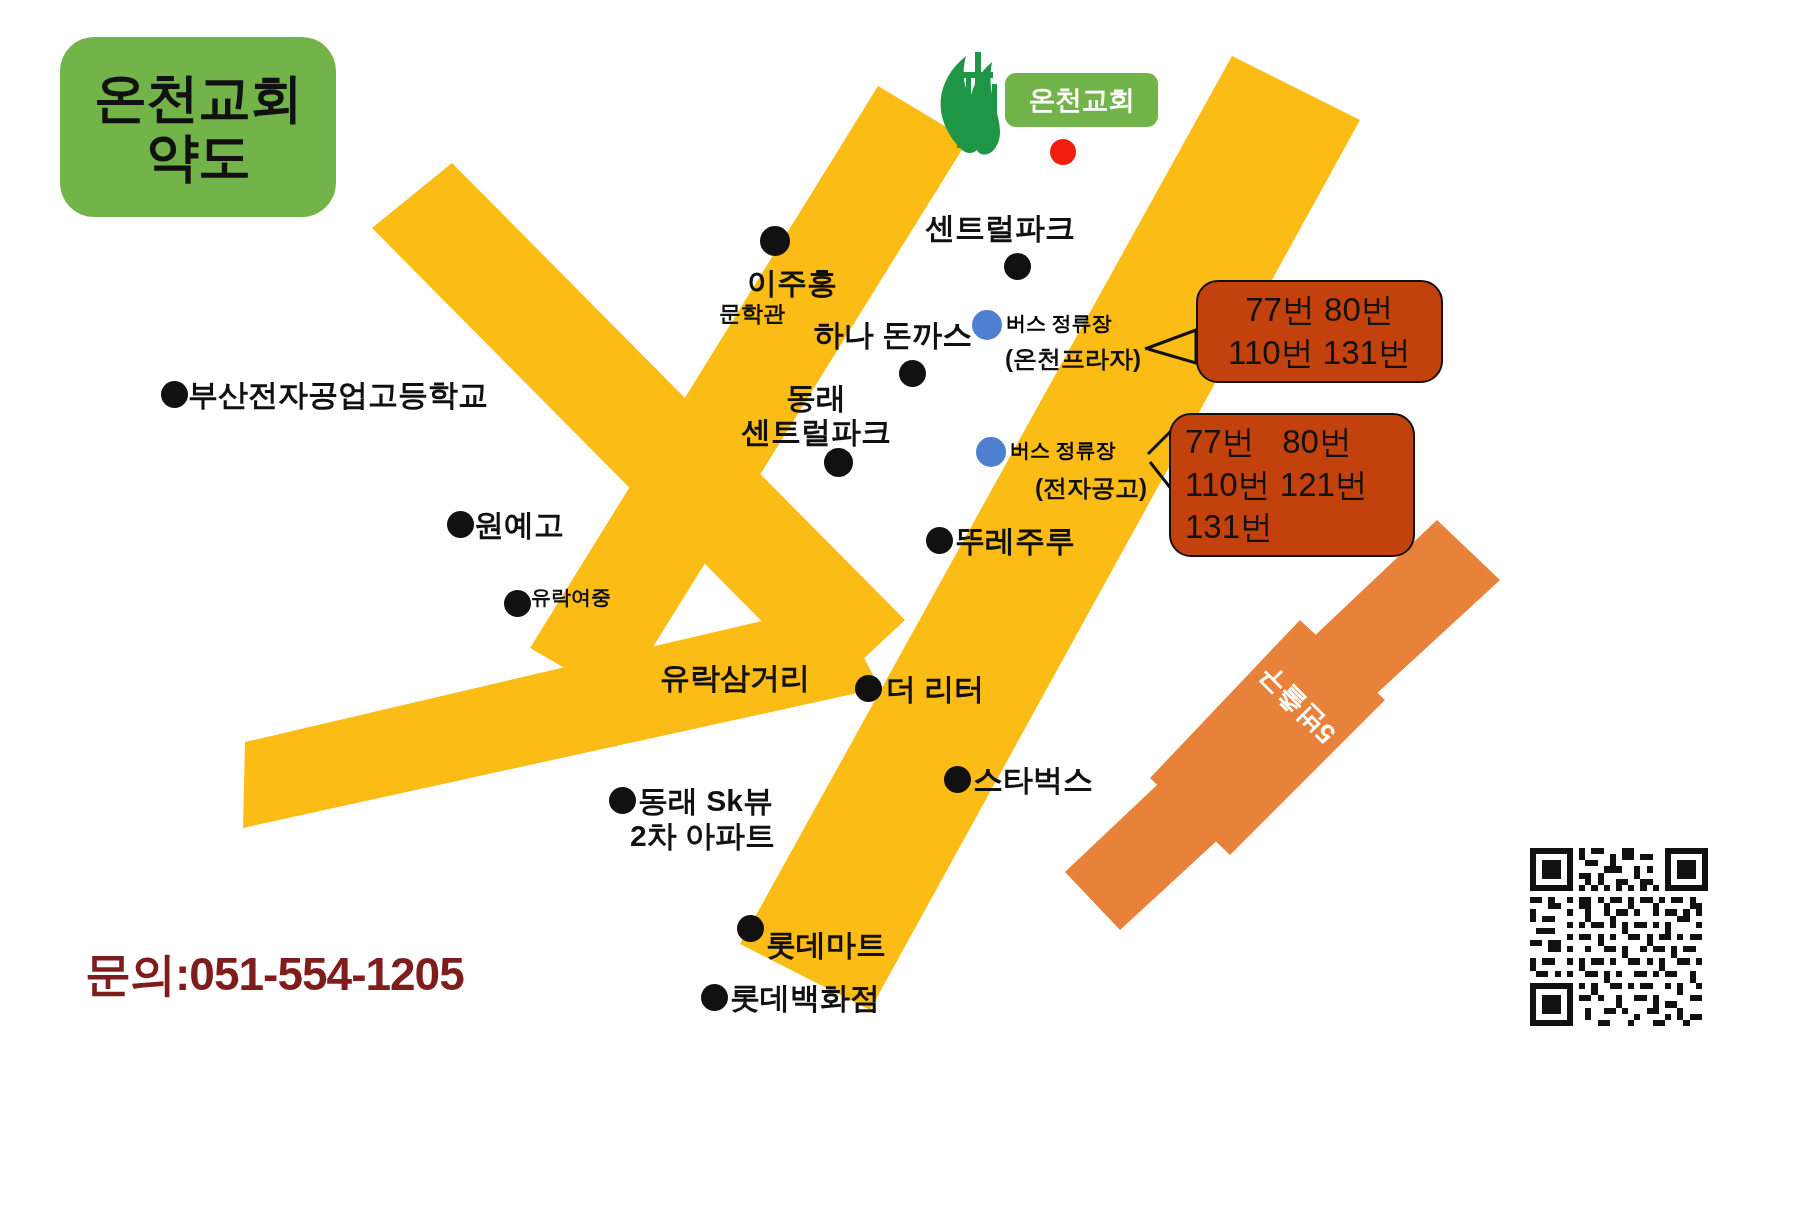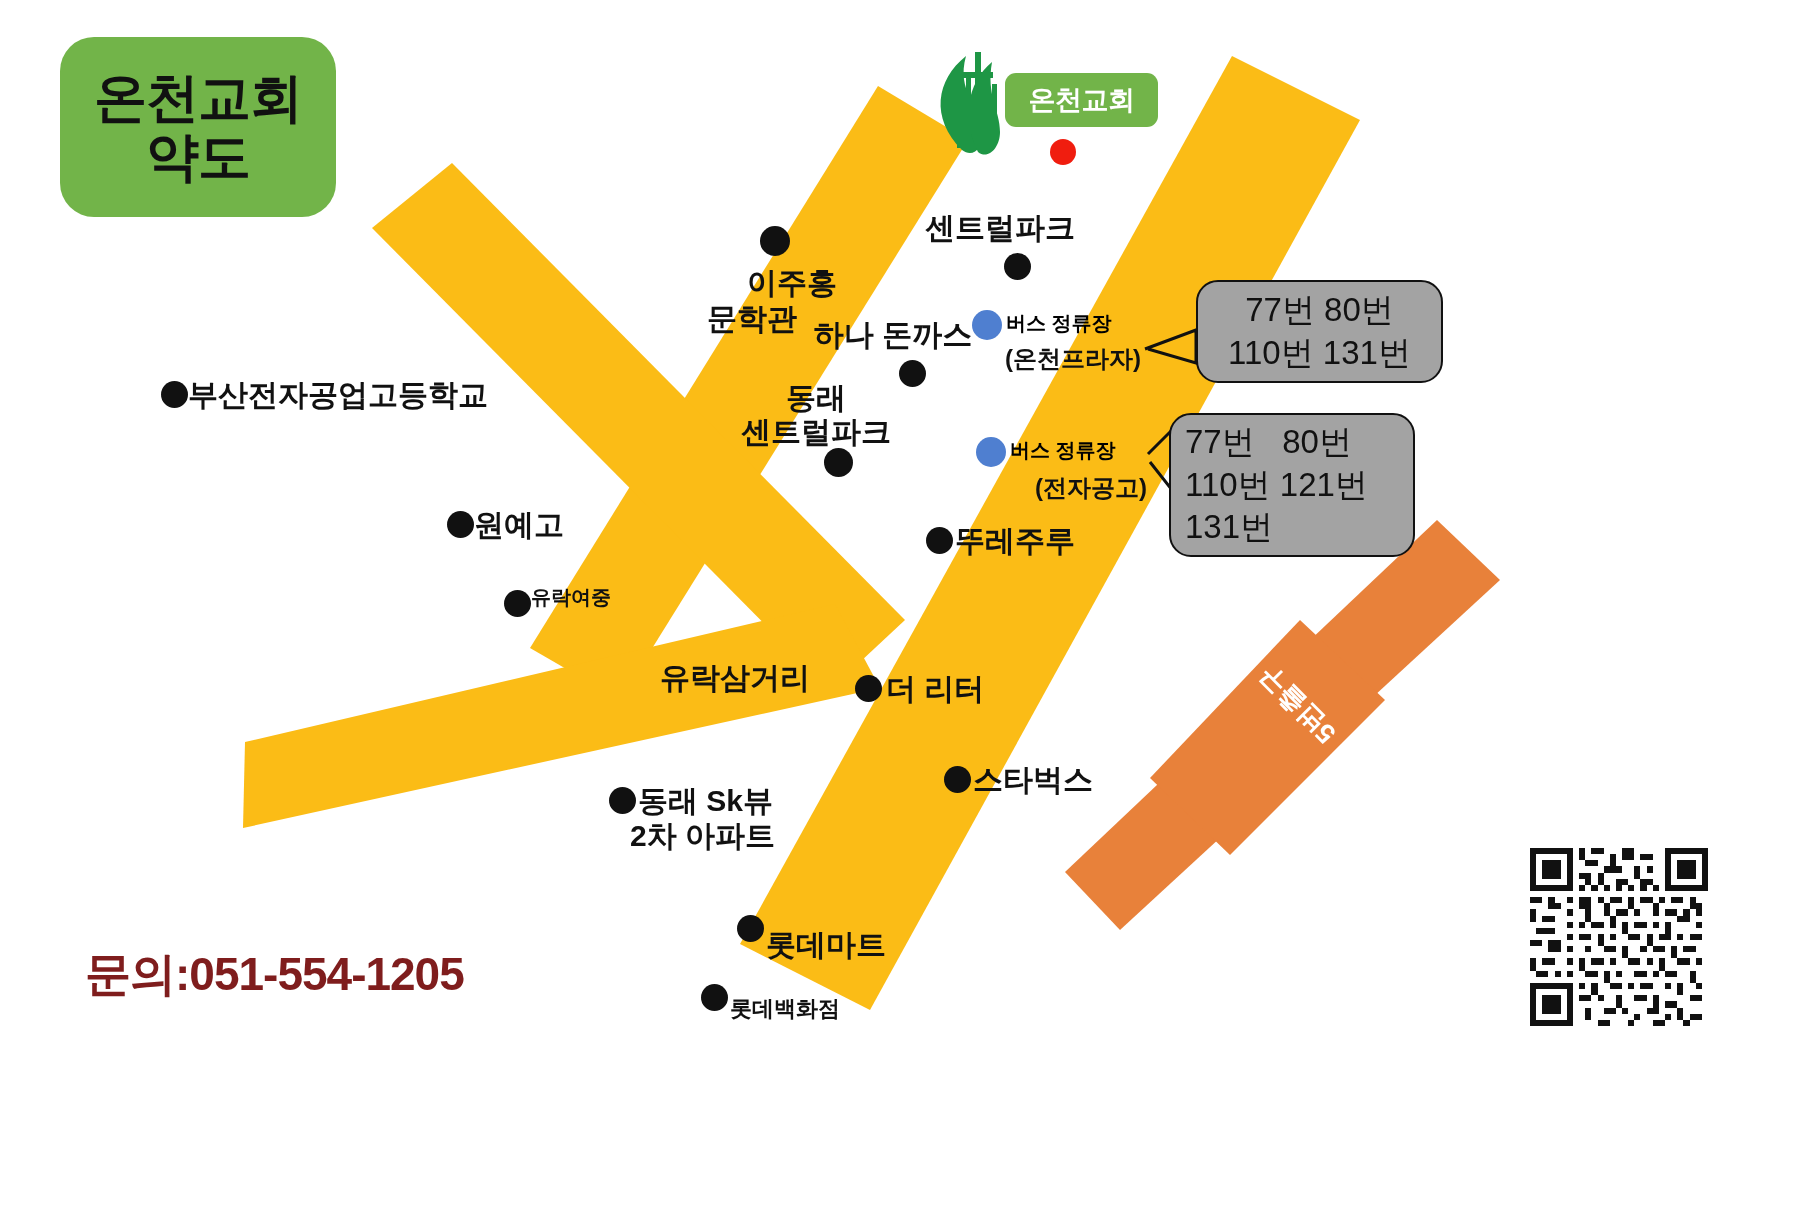--- a/index.html
+++ b/index.html
@@ -18,21 +18,21 @@
       background:#72b449;border-radius:34px;display:flex;flex-direction:column;
       align-items:center;justify-content:center;}
   #title-badge span{color:#111;font-weight:bold;font-size:53px;line-height:1.12;letter-spacing:-1px;}
 
   
   #church-pill{position:absolute;left:1005px;top:73px;width:153px;height:54px;
       background:#72b449;border-radius:11px;display:flex;align-items:center;justify-content:center;}
   #church-pill span{color:#fff;font-weight:bold;font-size:27px;letter-spacing:-0.5px;}
 
   
-  .callout{position:absolute;border:2.5px solid #111;border-radius:22px;background:#a3a3a3;
+  .callout{position:absolute;border:2.5px solid #111;border-radius:22px;background:#c2410c;
       display:flex;flex-direction:column;justify-content:center;align-items:center;}
   .callout .line{font-size:33px;color:#111;white-space:pre;line-height:1.3;font-weight:normal;
       font-family:"Liberation Sans",sans-serif;}
   #callout-1{left:1196px;top:280px;width:243px;height:99px;}
   #callout-2{left:1169px;top:413px;width:228px;height:140px;align-items:flex-start;padding-left:14px;}
 
   .busname{position:absolute;color:#000000;font-weight:bold;font-size:20px;white-space:nowrap;}
   .bussub{position:absolute;color:#111;font-weight:bold;font-size:24px;white-space:nowrap;
       transform:translateX(-50%);}
 
@@ -89,21 +89,21 @@
 <div id="church-pill">
   <span>온천교회</span>
 </div>
 <div class="rdot" style="left:1050px;top:139px;width:26px;height:26px;"></div>
 
 <div class="dot" style="left:161px;top:381px;width:27px;height:27px;"></div>
 <div class="lbl l" style="left:188px;top:377px;font-size:30px;">부산전자공업고등학교</div>
 
 <div class="dot" style="left:760px;top:226px;width:30px;height:30px;"></div>
 <div class="lbl c" style="left:752px;top:265px;font-size:30px;margin-left:40px;">이주홍</div>
-<div class="lbl c" style="left:752px;top:301px;font-size:30px;">문학관</div>
+<div class="lbl c" style="left:752px;top:301px;font-size:22px;">문학관</div>
 
 <div class="lbl c" style="left:1000px;top:210px;font-size:30px;">센트럴파크</div>
 <div class="dot" style="left:1004px;top:253px;width:27px;height:27px;"></div>
 
 <div class="lbl c" style="left:893px;top:317px;font-size:30px;">하나 돈까스</div>
 <div class="dot" style="left:899px;top:360px;width:27px;height:27px;"></div>
 
 <div class="lbl c" style="left:816px;top:380px;font-size:30px;">동래</div>
 <div class="lbl c" style="left:816px;top:414px;font-size:30px;">센트럴파크</div>
 <div class="dot" style="left:824px;top:448px;width:29px;height:29px;"></div>
@@ -126,21 +126,21 @@
 <div class="lbl l" style="left:973px;top:762px;font-size:30px;">스타벅스</div>
 
 <div class="dot" style="left:609px;top:787px;width:27px;height:27px;"></div>
 <div class="lbl l" style="left:638px;top:783px;font-size:30px;">동래 Sk뷰</div>
 <div class="lbl l" style="left:630px;top:818px;font-size:30px;">2차 아파트</div>
 
 <div class="dot" style="left:737px;top:915px;width:27px;height:27px;"></div>
 <div class="lbl l" style="left:766px;top:911px;font-size:30px;margin-top:16px;">롯데마트</div>
 
 <div class="dot" style="left:701px;top:984px;width:27px;height:27px;"></div>
-<div class="lbl l" style="left:730px;top:980px;font-size:22px;margin-top:16px;">롯데백화점</div>
+<div class="lbl l" style="left:730px;top:980px;font-size:30px;">롯데백화점</div>
 
 <div class="bdot" style="left:972px;top:310px;width:30px;height:30px;"></div>
 <div class="busname" style="left:1006px;top:310px;">버스 정류장</div>
 <div class="bussub" style="left:1073px;top:343px;">(온천프라자)</div>
 
 <div class="bdot" style="left:976px;top:437px;width:30px;height:30px;"></div>
 <div class="busname" style="left:1010px;top:437px;">버스 정류장</div>
 <div class="bussub" style="left:1091px;top:472px;">(전자공고)</div>
 
 <div class="callout" id="callout-1">

